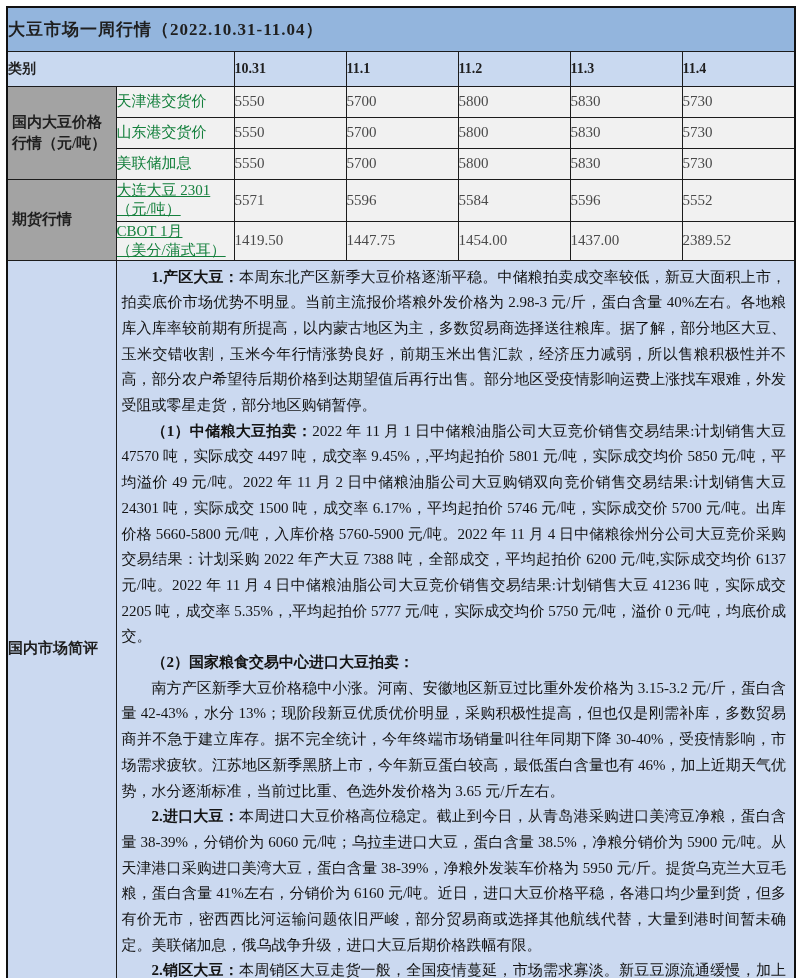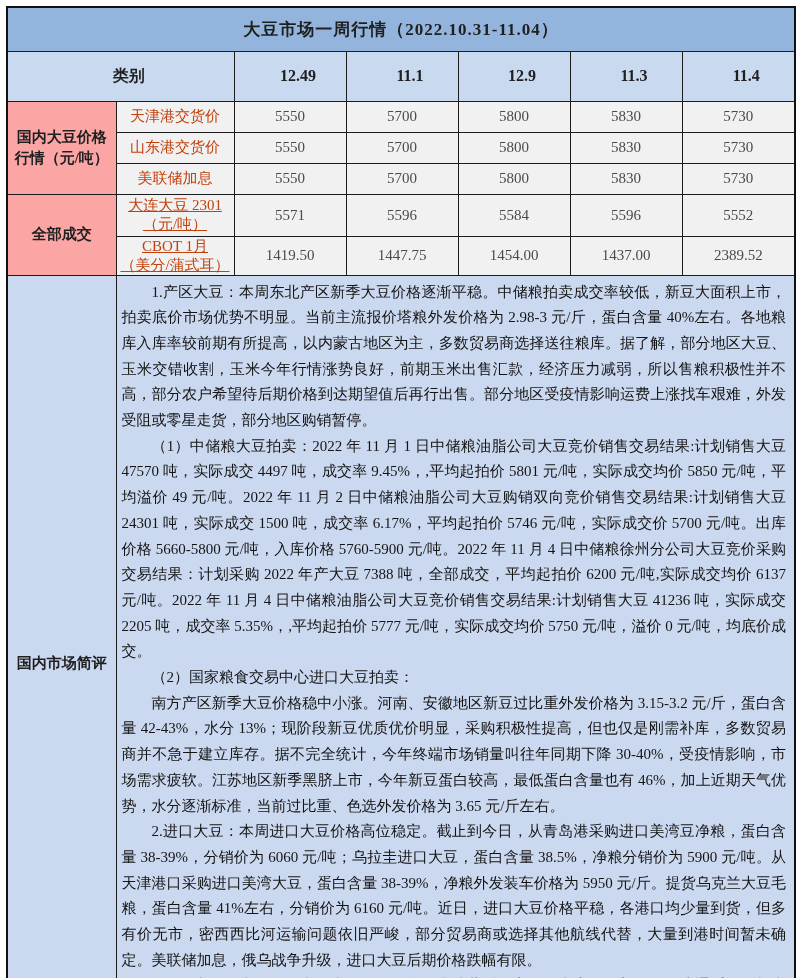--- a/index.html
+++ b/index.html
@@ -1,38 +1,38 @@
 <!DOCTYPE html>
 <html><head>
 <meta charset="utf-8">
 <style>
   * { box-sizing: border-box; margin: 0; padding: 0; }
   html,body { width: 800px; height: 978px; background: #ffffff; overflow: hidden; }
   body { font-family: "Liberation Serif", "DejaVu Serif", serif; color: #1f1f1f; }
   .sheet { position: absolute; left: 6px; top: 6px; width: 788px; height: 966px; }
   table { width: 788px; border-collapse: collapse; table-layout: fixed; }
-  td { border: 1px solid #1c1c1c; vertical-align: middle; text-align: center; overflow: hidden; }
+  td { border: 1px solid #1c1c1c; vertical-align: middle; overflow: hidden; }
   table { border: 2px solid #111; }
 
   .title-cell { background: #93b5dd; height: 44px; font-size: 17px; font-weight: bold; letter-spacing: 1px; }
-  .head-cell  { background: #c9d9f0; height: 50px; font-size: 16px; font-weight: bold; padding-left: 16px; }
+  .head-cell  { background: #c9d9f0; height: 35px; font-size: 14px; font-weight: bold; }
   .data-cell  { background: #f1f1f1; font-size: 15px; color: #4a4a4a; margin-top: 28px; }
-  .label-cell { background: #f1f1f1; font-size: 15px; color: #c2410c; }
-  .group-cell { background: #fca5a5; font-size: 15px; font-weight: bold; color: #1f1f1f; line-height: 21px; padding: 0 4px; margin-top: 33px; }
+  .label-cell { background: #f1f1f1; font-size: 15px; color: #15803d; }
+  .group-cell { background: #a3a3a3; font-size: 15px; font-weight: bold; color: #1f1f1f; line-height: 21px; padding: 0 4px; margin-top: 33px; }
   .price-row td { height: 31px; }
   .fut-row1 td { height: 42px; }
   .fut-row2 td { height: 38px; }
   .two-line { line-height: 19px; text-decoration: underline; }
 
   .review-label { background: #cbd9f0; font-size: 15px; font-weight: bold; }
   .review-body  { background: #cbd9f0; height: 517px; vertical-align: top; text-align: justify;
                   padding: 4px 8px 0 5px; font-size: 15px; line-height: 25.7px; color: #141414; }
 
   p.para { text-indent: 2em; }
-  .lead { font-weight: normal; }
+  .lead { font-weight: bold; }
 </style>
 </head>
 <body>
 
 <div class="sheet">
 <table>
   <colgroup>
     <col style="width:109px">
         <col style="width:118px">
     <col style="width:112px">
@@ -42,23 +42,23 @@
         <col style="width:113px">
   </colgroup>
 
   <tbody>
         <tr>
     <td class="title-cell" colspan="7">大豆市场一周行情（2022.10.31-11.04）</td>
   </tr>
 
   <tr>
     <td class="head-cell" colspan="2">类别</td>
-    <td class="head-cell">12.49</td>
+    <td class="head-cell">10.31</td>
     <td class="head-cell">11.1</td>
-    <td class="head-cell">12.9</td>
+    <td class="head-cell">11.2</td>
     <td class="head-cell">11.3</td>
     <td class="head-cell">11.4</td>
   </tr>
 
   <tr class="price-row">
     <td class="group-cell" rowspan="3">国内大豆价格行情（元/吨）</td>
     <td class="label-cell">天津港交货价</td>
     <td class="data-cell">5550</td>
     <td class="data-cell">5700</td>
     <td class="data-cell">5800</td>
@@ -76,21 +76,21 @@
   <tr class="price-row">
     <td class="label-cell">美联储加息</td>
     <td class="data-cell">5550</td>
     <td class="data-cell">5700</td>
     <td class="data-cell">5800</td>
     <td class="data-cell">5830</td>
     <td class="data-cell">5730</td>
   </tr>
 
   <tr class="fut-row1">
-    <td class="group-cell" rowspan="2">全部成交</td>
+    <td class="group-cell" rowspan="2">期货行情</td>
     <td class="label-cell two-line">
       <div>大连大豆 2301</div>
       <div>（元/吨）</div>
     </td>
     <td class="data-cell">5571</td>
     <td class="data-cell">5596</td>
     <td class="data-cell">5584</td>
     <td class="data-cell">5596</td>
     <td class="data-cell">5552</td>
   </tr>

